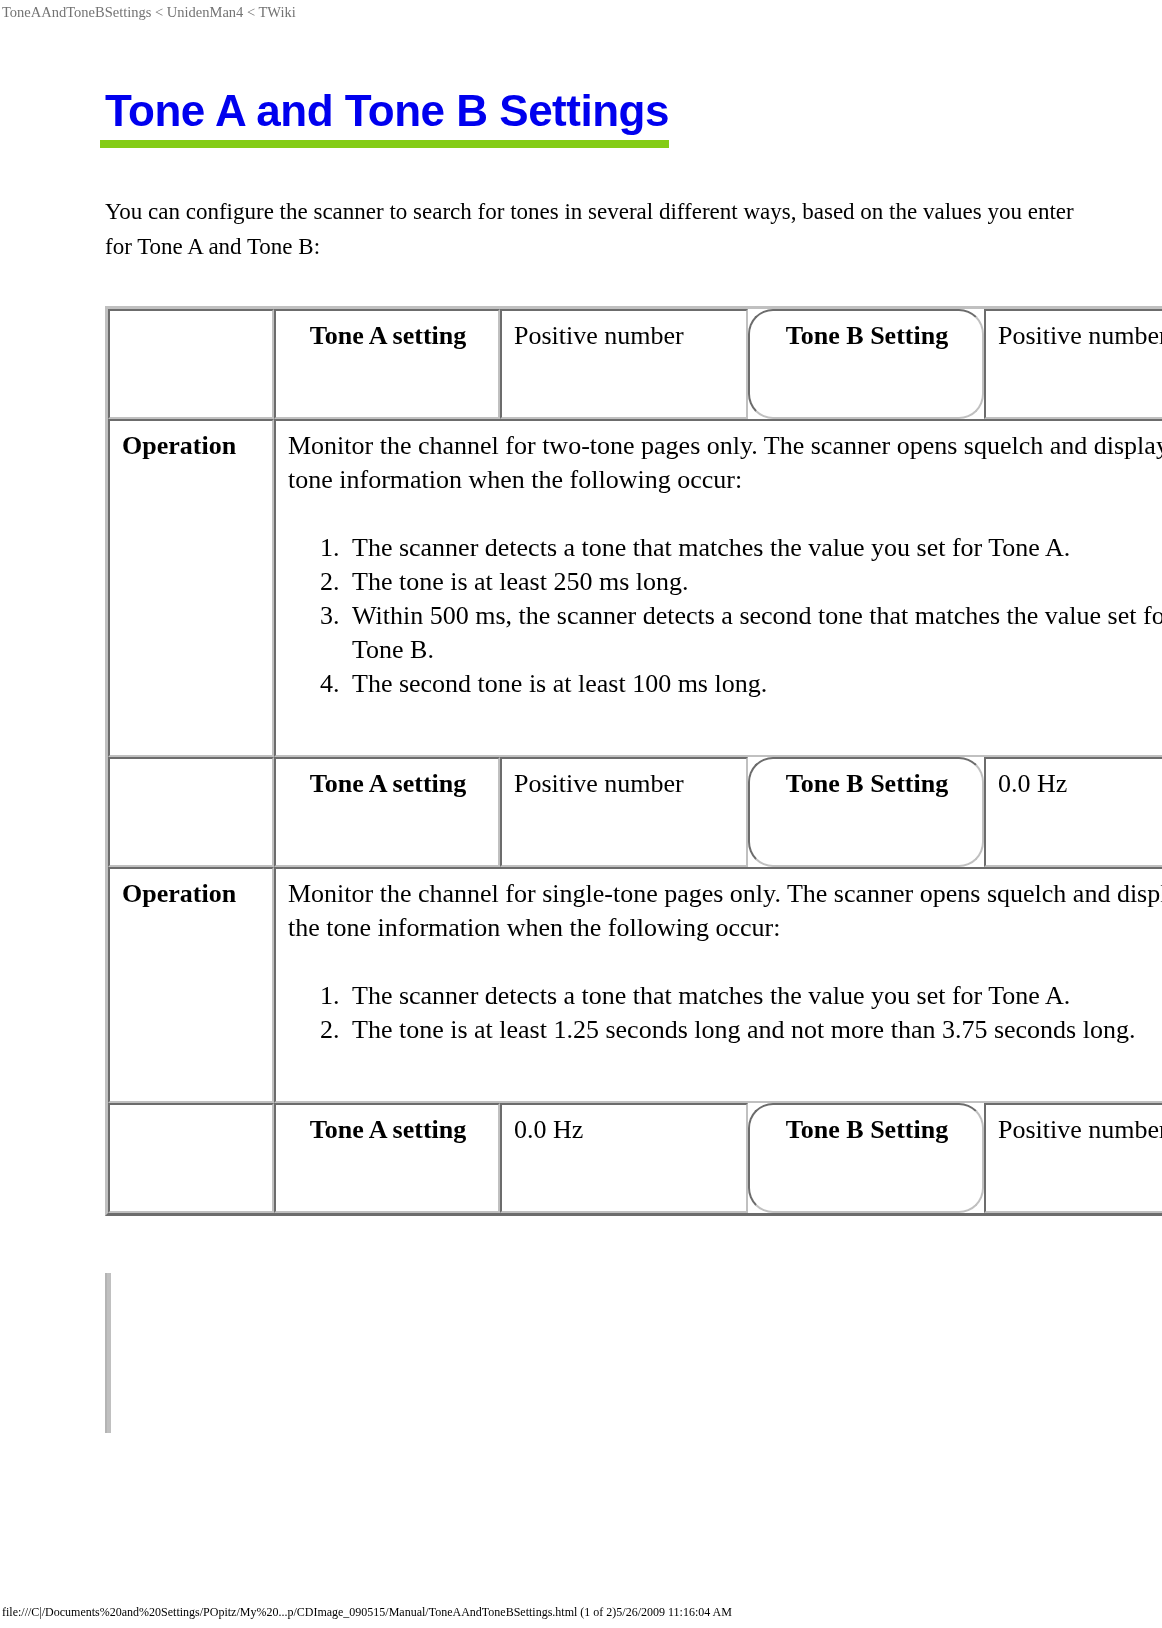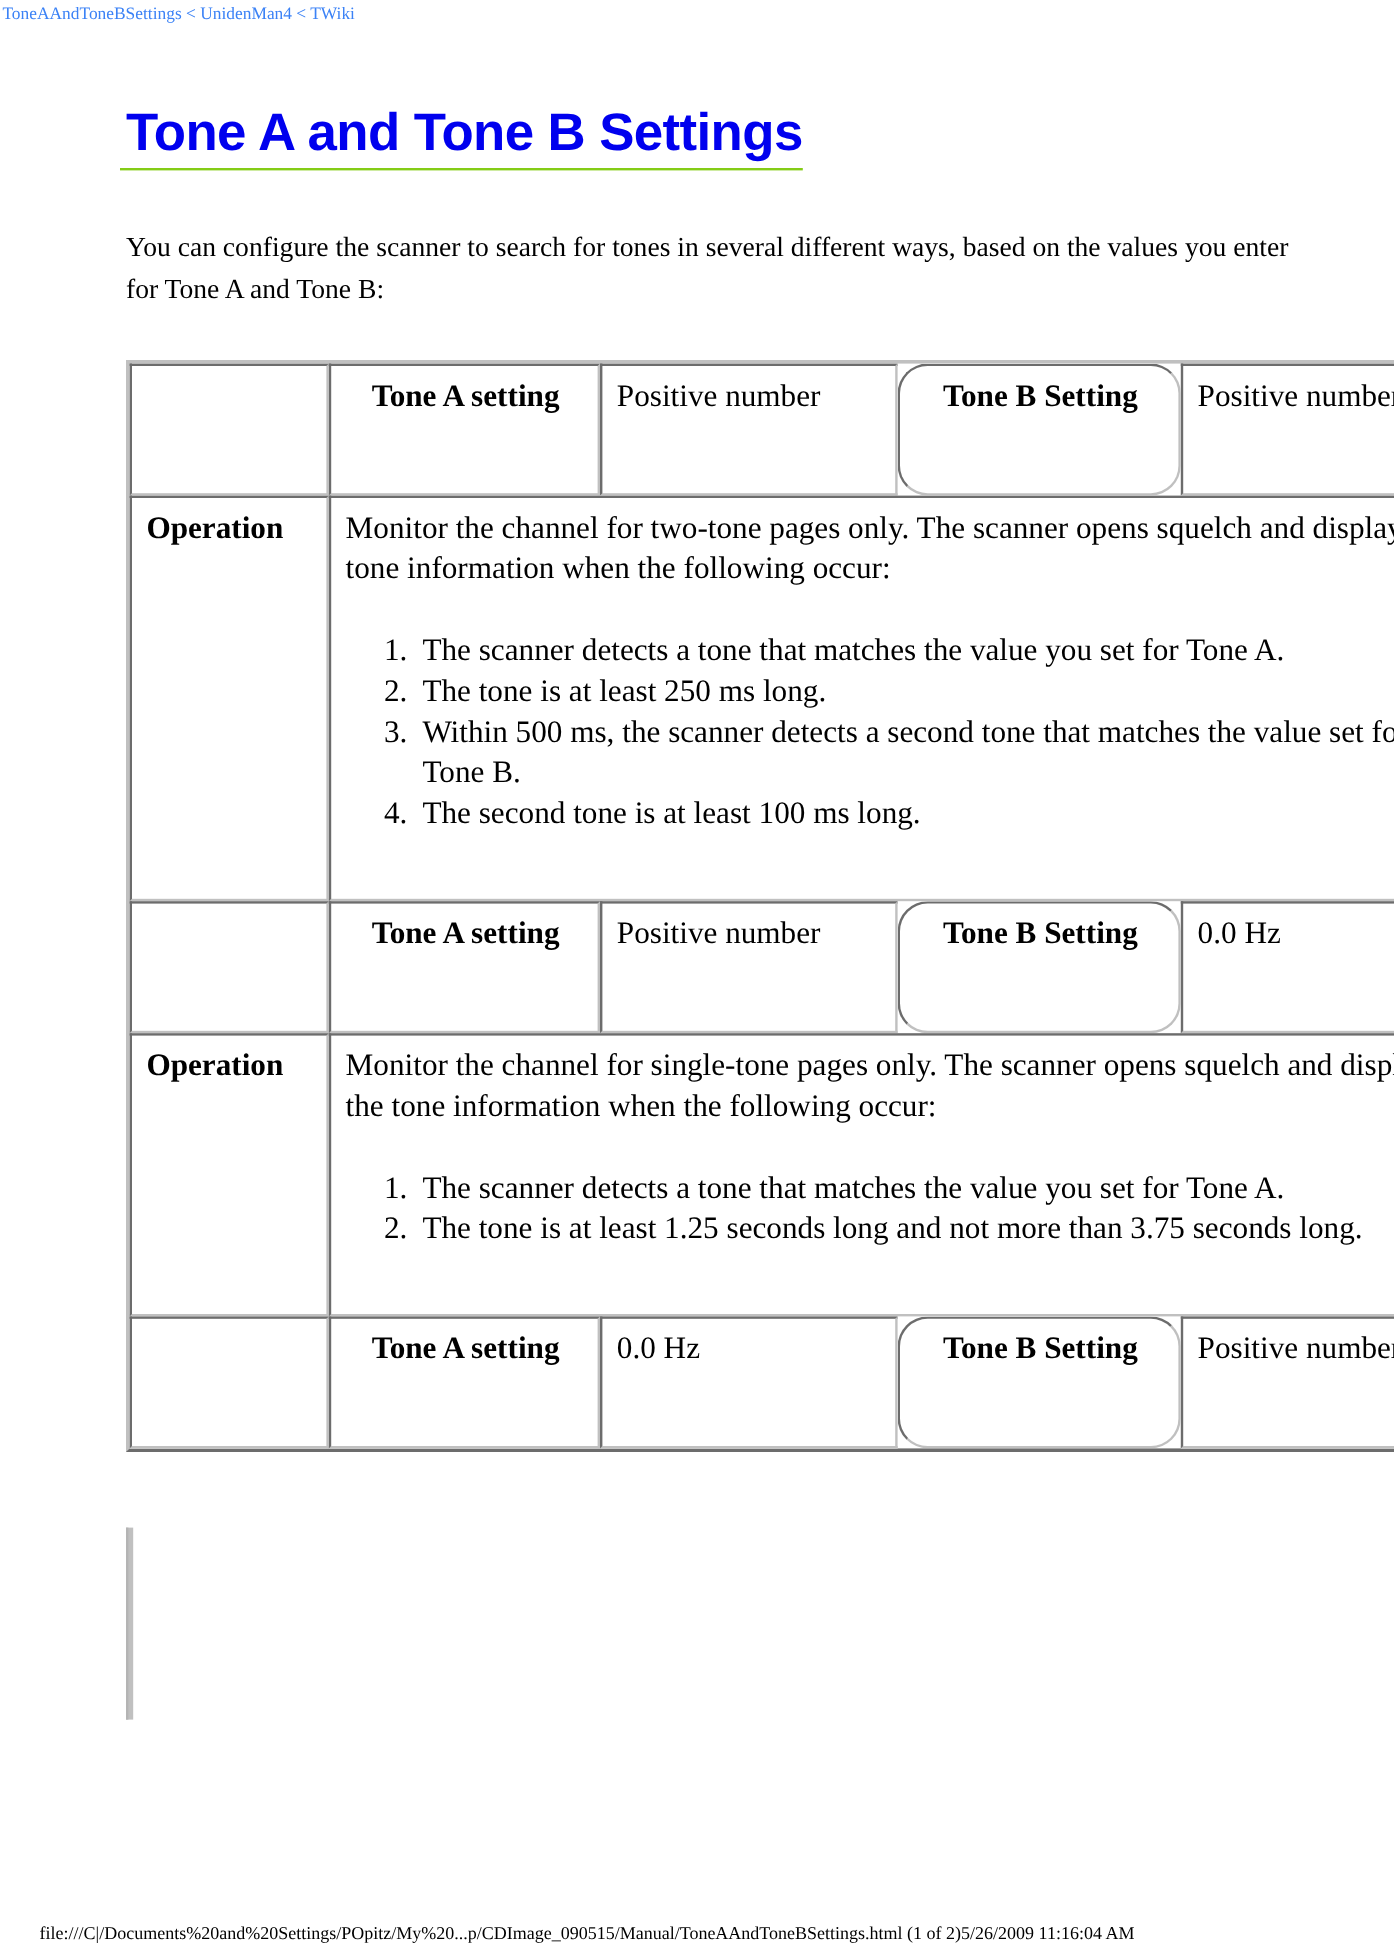--- a/index.html
+++ b/index.html
@@ -17,21 +17,21 @@
   }
 
   
   .print-header {
     position: absolute;
     top: 4px;
     left: 2px;
     font-family: "Liberation Serif", "DejaVu Serif", serif;
     font-size: 14.5px;
     line-height: 17px;
-    color: #3b82f6;
+    color: #737373;
     white-space: nowrap;
   }
 
   
   .content {
     position: absolute;
     top: 86px;
     left: 100px;
     width: 1020px;
   }
@@ -40,21 +40,21 @@
   h1.page-title {
     margin: 0;
     padding: 0 0 4px 5px;
     font-family: "Liberation Sans", "DejaVu Sans", sans-serif;
     font-size: 44px;
     line-height: 50px;
     font-weight: bold;
     color: #0000ee;
     letter-spacing: -0.5px;
     display: inline-block;
-    border-bottom: 2px solid #84cc16;
+    border-bottom: 8px solid #84cc16;
   }
 
   
   p.intro {
     margin: 46px 0 0 5px;
     font-size: 23px;
     line-height: 35px;
     width: 1000px;
   }
 
@@ -117,25 +117,24 @@
     background: #c0c0c0;
     border-left: 2px solid #b4b4b4;
   }
 
   
   .print-footer {
     position: absolute;
     bottom: 7px;
     left: 2px;
     font-family: "Liberation Serif", "DejaVu Serif", serif;
-    font-size: 15px;
+    font-size: 12px;
     line-height: 17px;
     color: #000;
     white-space: nowrap;
-    margin-left: 31px;
   }
 </style>
 </head>
 <body>
 
 <div class="print-header">ToneAAndToneBSettings &lt; UnidenMan4 &lt; TWiki</div>
 
 <div class="content">
 
   <h1 class="page-title">Tone A and Tone B Settings</h1>

